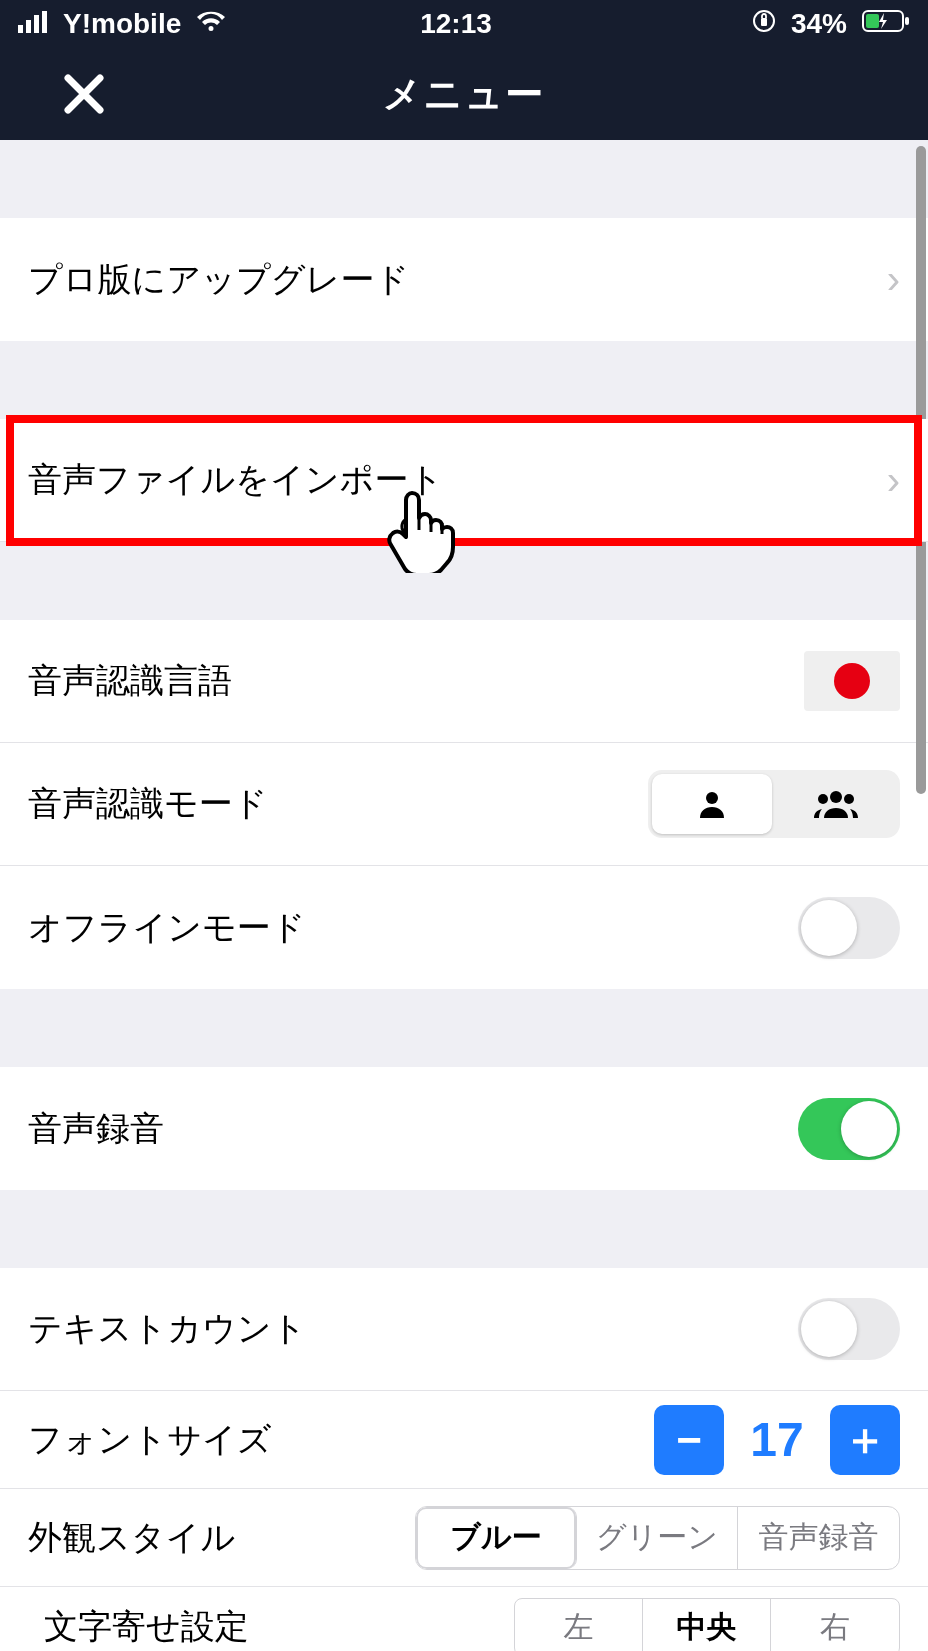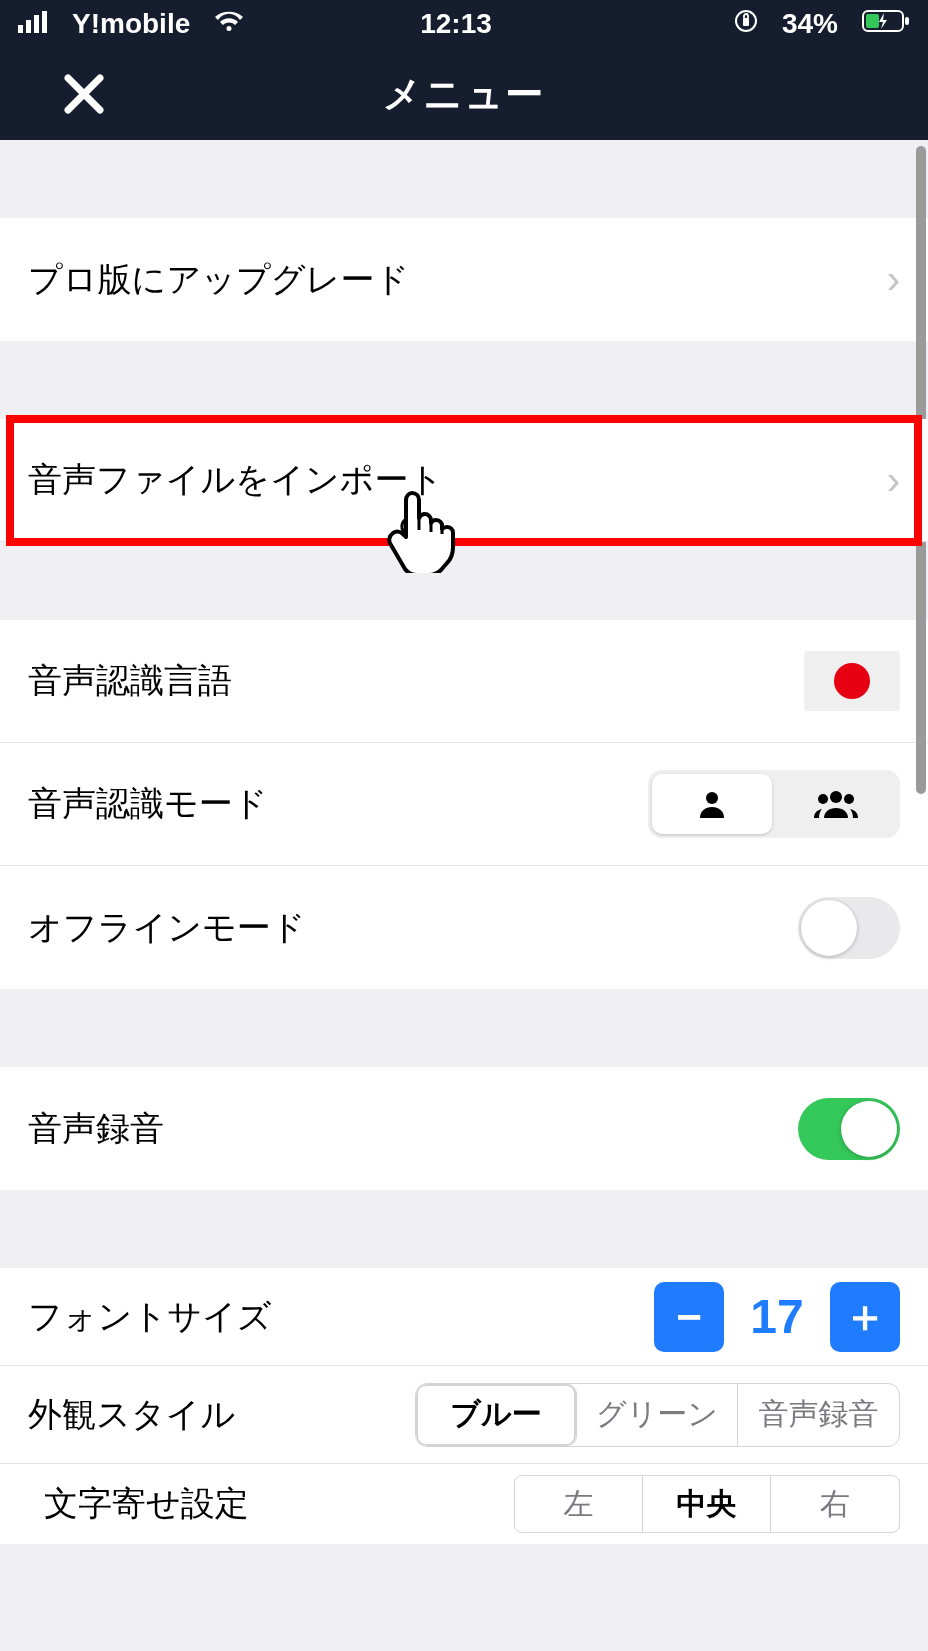--- a/index.html
+++ b/index.html
@@ -1,20 +1,20 @@
 <!DOCTYPE html>
 <html><head>
 <meta charset="utf-8">
 <style>
   * { box-sizing: border-box; margin: 0; padding: 0; }
   html, body { width: 928px; height: 1651px; font-family: -apple-system, "Hiragino Sans", sans-serif; background: #efeff4; overflow: hidden; }
 
   
   .statusbar { height: 48px; background: #161d2e; color: #fff; display: flex; align-items: center; justify-content: space-between; padding: 0 18px; font-size: 28px; font-weight: 600; }
-  .sb-left, .sb-right { display: flex; align-items: center; gap: 24px; }
+  .sb-left, .sb-right { display: flex; align-items: center; gap: 15px; }
   .sb-center { position: absolute; left: 0; right: 16px; text-align: center; pointer-events: none; }
 
   
   .navheader { height: 92px; background: #161d2e; color: #fff; display: flex; align-items: center; justify-content: center; position: relative; }
   .navheader .title { font-size: 38px; font-weight: 700; letter-spacing: 2px; }
   .close-btn { position: absolute; left: 60px; top: 50%; transform: translateY(-50%); width: 48px; height: 48px; cursor: pointer; }
 
   
   .scroll-wrap { position: relative; height: 1511px; }
   .scrollbar { position: absolute; right: 2px; top: 6px; width: 10px; height: 648px; background: #9a9a9a; border-radius: 5px; }
@@ -196,20 +196,26 @@
         <span class="label">音声録音</span>
         <div class="switch on">
             <div class="knob"></div>
           </div>
       </div>
     </div>
 
     <div class="spacer"></div>
 
     <div class="group">
+      <div class="row">
+        <span class="label">テキストカウント</span>
+        <div class="switch off">
+            <div class="knob"></div>
+          </div>
+      </div>
       <div class="row tall">
         <span class="label">フォントサイズ</span>
         <div class="stepper">
           <div class="step-btn">−</div>
           <div class="step-val">17</div>
           <div class="step-btn">＋</div>
         </div>
       </div>
       <div class="row tall">
         <span class="label">外観スタイル</span>

